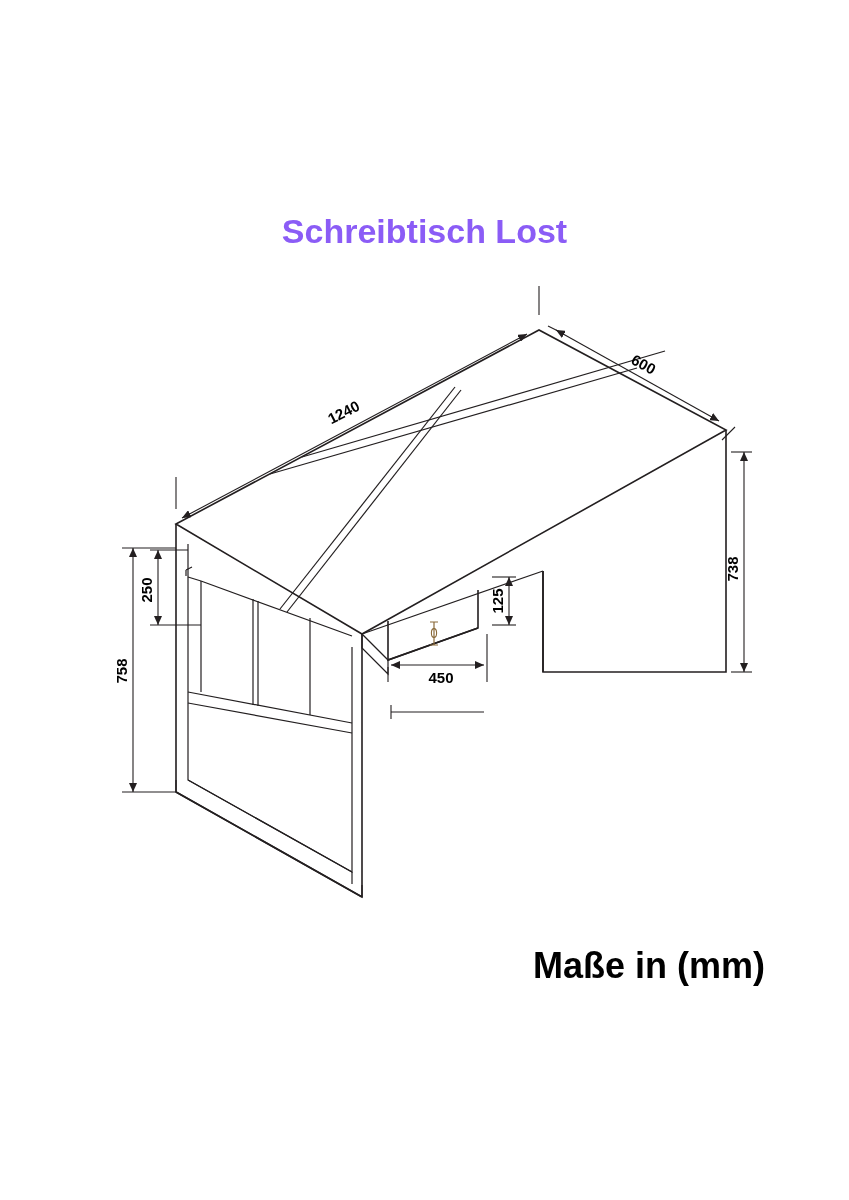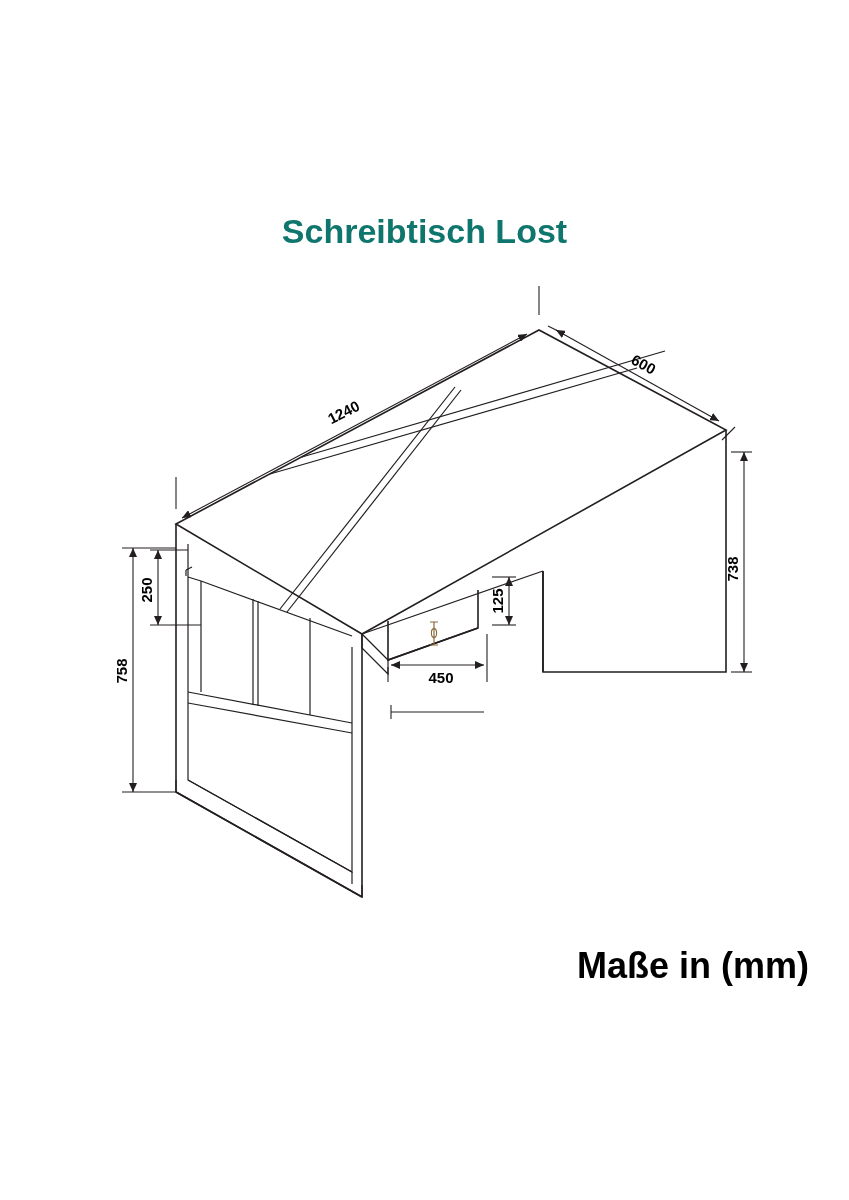--- a/index.html
+++ b/index.html
@@ -24,28 +24,28 @@
   }
   .title {
     position: absolute;
     left: 0;
     top: 212px;
     width: 849px;
     text-align: center;
     font-size: 34px;
     font-weight: bold;
     letter-spacing: 0px;
-    color: #0f766e;
+    color: #8b5cf6;
   }
   .footnote {
     position: absolute;
     left: 0;
     top: 945px;
     width: 849px;
-    padding-right: 40px;
+    padding-right: 84px;
     box-sizing: border-box;
     text-align: right;
     font-size: 36px;
     font-weight: bold;
     color: #000000;
   }
   #drawing {
     position: absolute;
     left: 0;
     top: 0;

